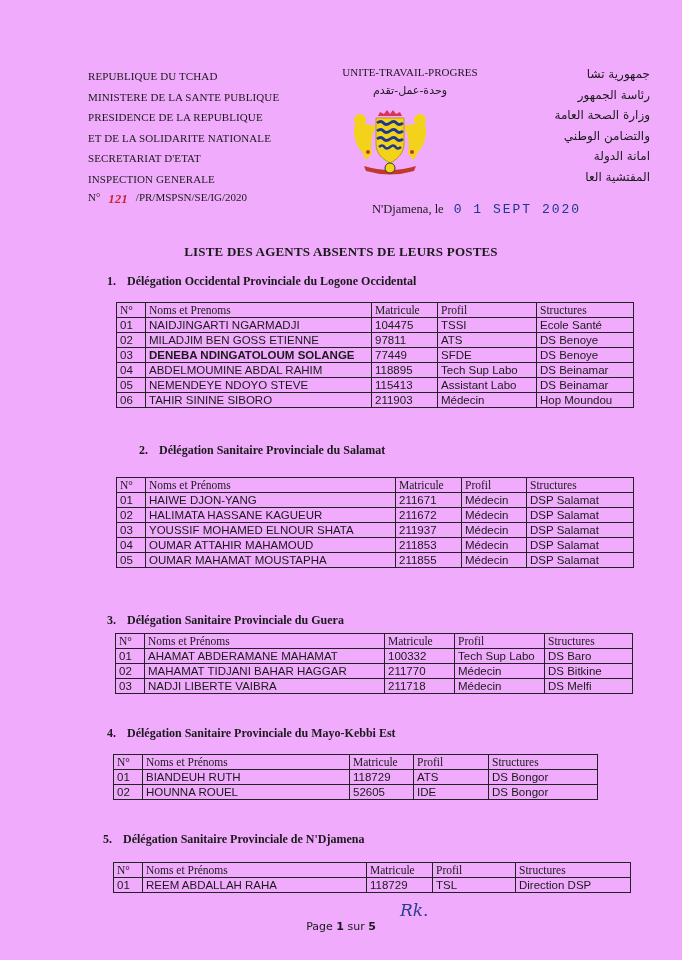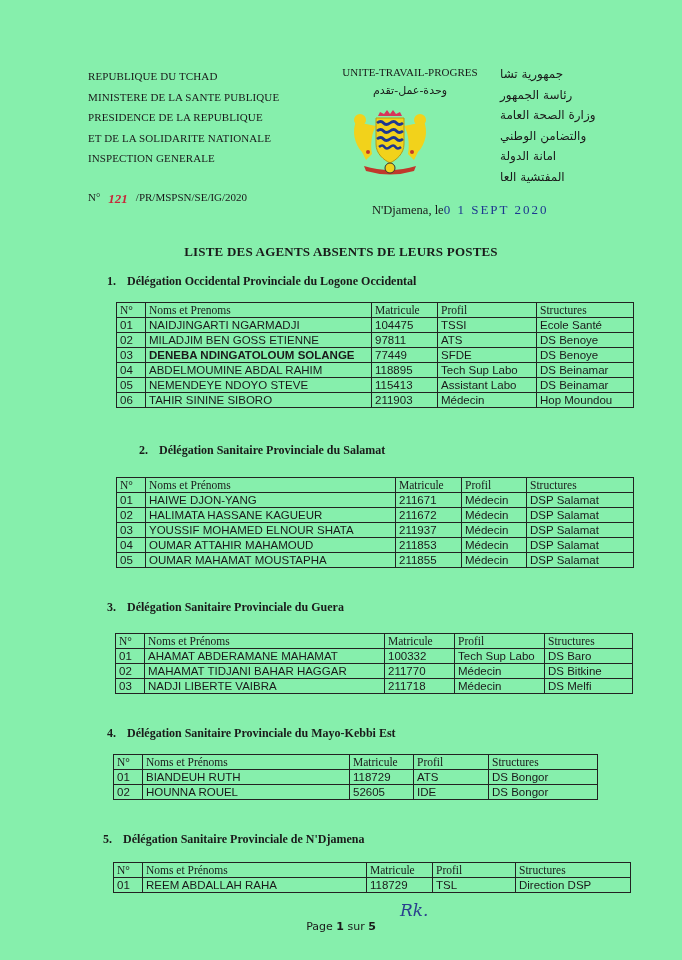--- a/index.html
+++ b/index.html
@@ -1,34 +1,34 @@
 <!DOCTYPE html>
 <html><head>
 <meta charset="utf-8">
 <style>
   html, body { margin: 0; padding: 0; }
   body {
     width: 682px; height: 960px; background: #ffffff; position: relative; overflow: hidden;
     font-family: "Liberation Serif", "DejaVu Serif", serif; color: #1a1a1a;
   }
-  .page { position: absolute; left: 0; top: 0; width: 682px; height: 960px; background: #86efac; }
+  .page { position: absolute; left: 0; top: 0; width: 682px; height: 960px; background: #f0abfc; }
 
   .hdr-left { position: absolute; left: 88px; top: 66px; font-size: 11px; line-height: 20.5px; letter-spacing: 0.1px; }
   .hdr-left div { white-space: nowrap; }
   .ref-line { position: absolute; left: 88px; top: 189px; font-size: 11px; white-space: nowrap; }
   .ref-line .num { color: #c8283a; font-family: Liberation Serif, serif; font-style: italic; font-size: 13px; font-weight: bold; margin: 0 8px; position: relative; top: 2px; }
 
   .hdr-center { position: absolute; left: 330px; top: 66px; width: 160px; text-align: center; font-size: 11px; }
   .hdr-center .arabic { font-family: "DejaVu Sans", sans-serif; font-size: 11px; margin-top: 6px; direction: rtl; }
   .coat { position: absolute; left: 350px; top: 108px; width: 80px; height: 72px; }
 
-  .hdr-right { position: absolute; left: 500px; top: 64px; width: 150px; text-align: left; font-family: "DejaVu Sans", sans-serif; font-size: 12px; line-height: 20.5px; direction: rtl; }
+  .hdr-right { position: absolute; left: 500px; top: 64px; width: 150px; text-align: right; font-family: "DejaVu Sans", sans-serif; font-size: 12px; line-height: 20.5px; direction: rtl; }
 
   .date-line { position: absolute; left: 372px; top: 202px; font-size: 12.5px; white-space: nowrap; }
-  .date-stamp { color: #1d3690; font-family: Liberation Serif, serif; font-size: 13px; letter-spacing: 2px; }
+  .date-stamp { color: #1d3690; font-family: Liberation Mono, monospace; font-size: 13px; letter-spacing: 2px; margin-left: 10px; }
 
   .doc-title { position: absolute; left: 0; width: 682px; top: 244px; text-align: center; font-weight: bold; font-size: 13px; letter-spacing: 0.2px; }
 
   .section-title { position: absolute; font-weight: bold; font-size: 12px; white-space: nowrap; }
   .section-title .idx { display: inline-block; width: 20px; }
 
   table.agents { position: absolute; border-collapse: collapse; font-family: "Liberation Sans", "DejaVu Sans", sans-serif; font-size: 11.5px; }
   table.agents td, table.agents th { border: 1px solid #222; padding: 0 3px; font-weight: normal; text-align: left; vertical-align: top; line-height: 14px; }
   table.agents th { font-family: "Liberation Serif", serif; font-size: 11.5px; }
 
@@ -39,20 +39,21 @@
 </head>
 <body>
 
 <div class="page">
 
   <div class="hdr-left">
     <div>REPUBLIQUE DU TCHAD</div>
     <div>MINISTERE DE LA SANTE PUBLIQUE</div>
     <div>PRESIDENCE DE LA REPUBLIQUE</div>
     <div>ET DE LA SOLIDARITE NATIONALE</div>
+    <div>SECRETARIAT D'ETAT</div>
     <div>INSPECTION GENERALE</div>
   </div>
   <div class="ref-line">
     <span>N°</span><span class="num">121</span><span>/PR/MSPSN/SE/IG/2020</span>
   </div>
 
   <div class="hdr-center">
     <div>UNITE-TRAVAIL-PROGRES</div>
     <div class="arabic">وحدة-عمل-تقدم</div>
   </div>
@@ -202,21 +203,21 @@
     <tr>
           <td>05</td>
           <td>OUMAR MAHAMAT MOUSTAPHA</td>
           <td>211855</td>
           <td>Médecin</td>
           <td>DSP Salamat</td>
         </tr>
   </tbody>
     </table>
 
-  <div class="section-title" style="left:107px; top:600px;">
+  <div class="section-title" style="left:107px; top:613px;">
     <span class="idx">3.</span><span>Délégation Sanitaire Provinciale du Guera</span>
   </div>
   <table class="agents" style="left:115px; top:633px; width:518px;">
     <colgroup>
         <col style="width:29px">
         <col style="width:240px">
         <col style="width:70px">
         <col style="width:90px">
         <col>
       </colgroup>

